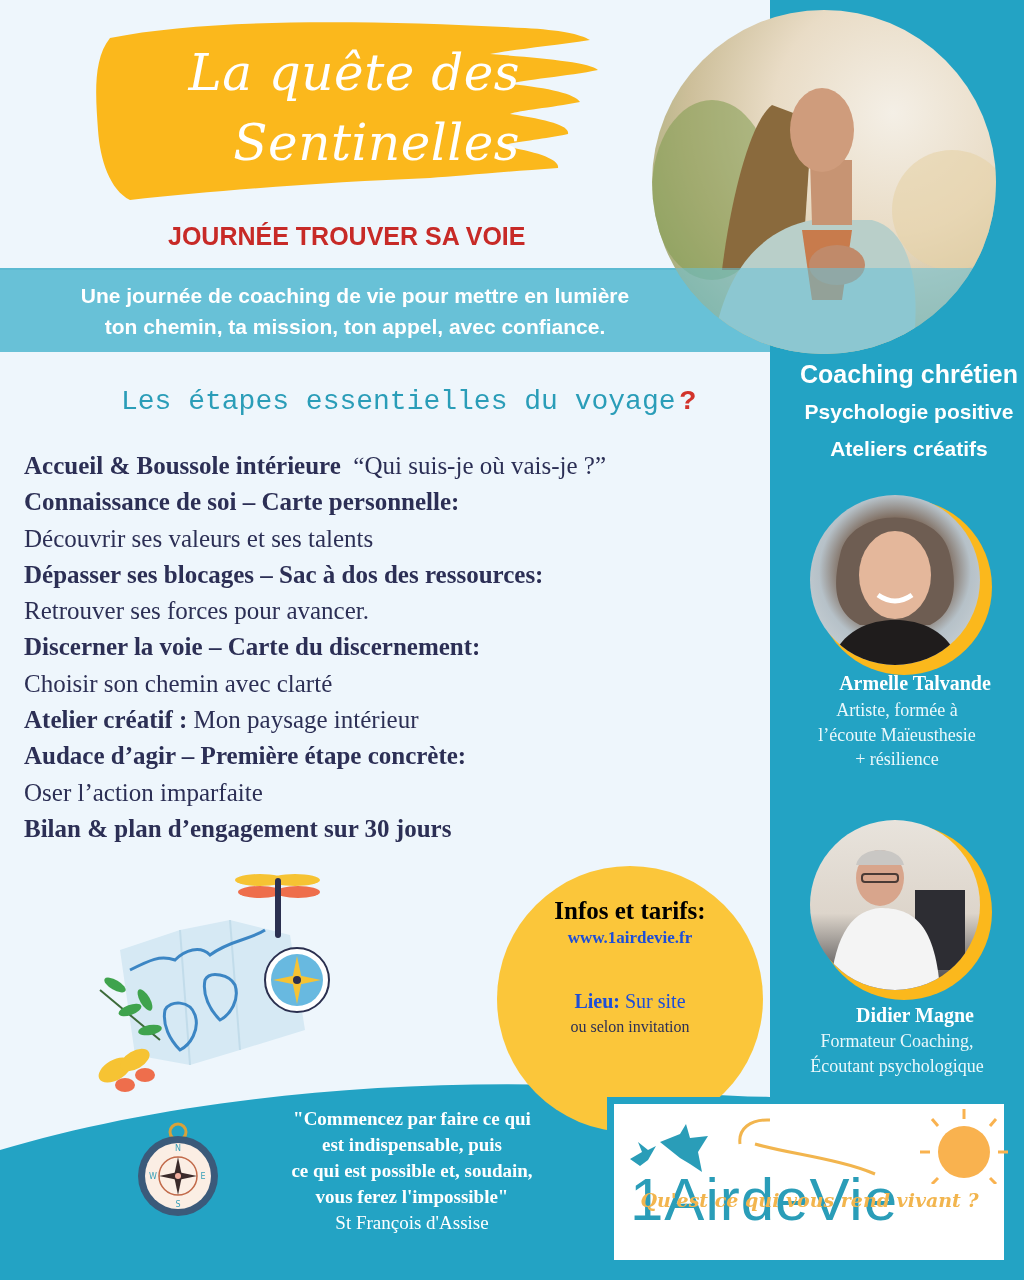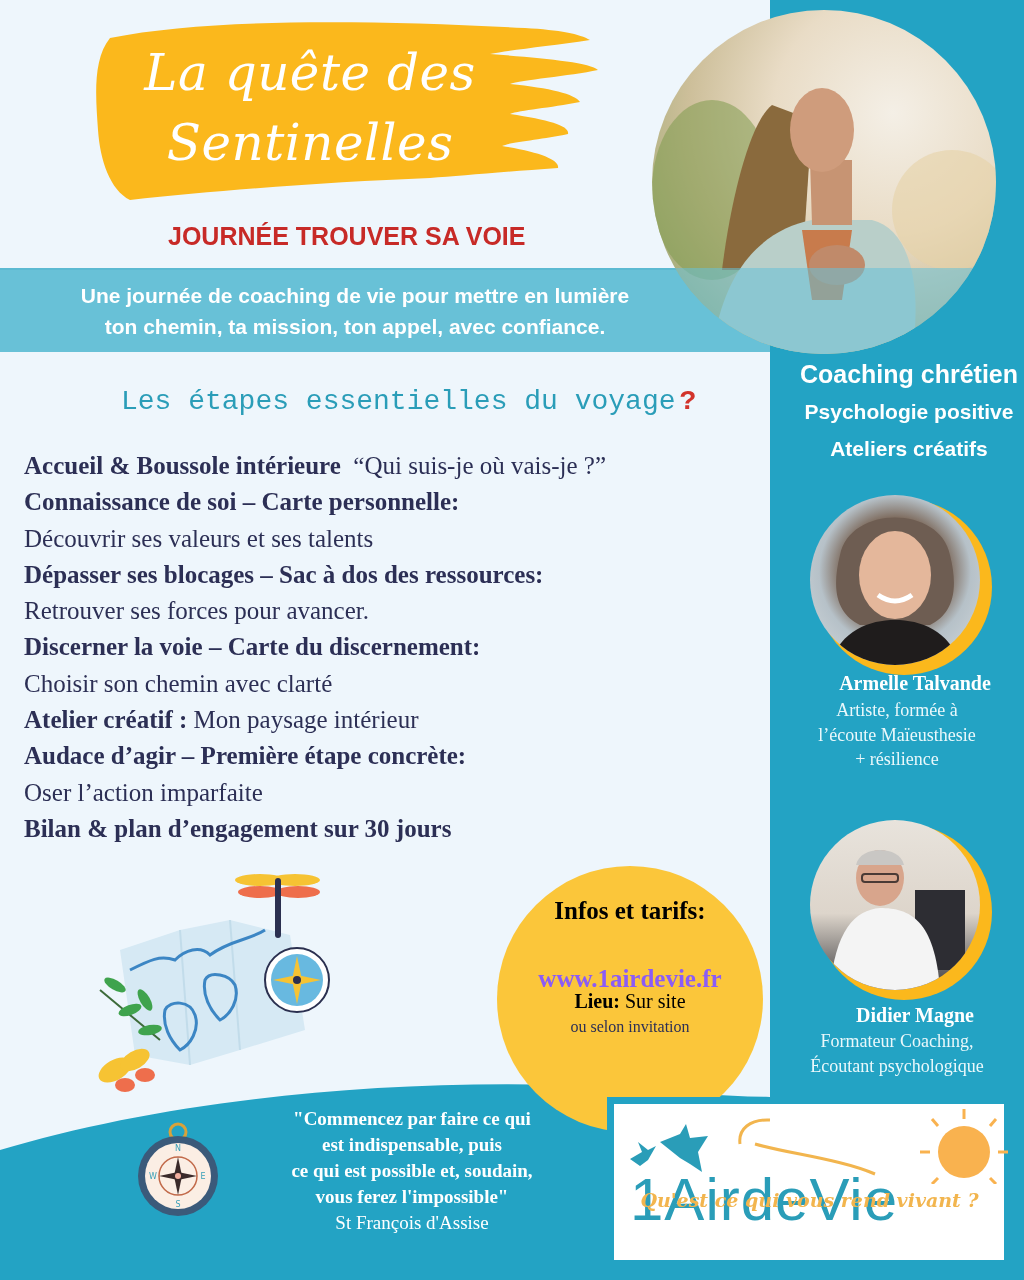--- a/index.html
+++ b/index.html
@@ -14,21 +14,21 @@
   
   .right-col {
     left: 770px; top: 0; width: 254px; height: 1097px;
     background: #23a3c4;
   }
 
   
   .brush { left: 70px; top: 10px; width: 530px; height: 200px; }
   .title-script {
     left: 100px; top: 38px; width: 420px;
-    text-align: center;
+    text-align: right;
     color: #ffffff;
     font-family: "DejaVu Serif", serif;
     font-style: italic;
     font-size: 50px;
     line-height: 70px;
     letter-spacing: 0.5px;
   }
   .subtitle-red {
     left: 168px; top: 222px;
     color: #c72a27;
@@ -259,22 +259,22 @@
     <ellipse cx="55" cy="215" rx="10" ry="7" fill="#ee6e4c"></ellipse>
   </g>
 </svg>
 
 <svg class="abs wave" viewBox="0 0 1024 205" preserveAspectRatio="none">
   <path d="M0 75 C 150 30, 350 5, 560 10 C 620 12, 680 20, 770 22 L 1024 22 L 1024 205 L 0 205 Z" fill="#23a3c4"></path>
 </svg>
 
 <div class="abs info-circle"></div>
 <div class="abs info-text" style="top:897px;font-size:25px;font-weight:bold;color:#000000;">Infos et tarifs:</div>
-<div class="abs info-text" style="top:965px;font-size:25px;font-weight:bold;color:#8b5cf6;">www.1airdevie.fr</div>
-<div class="abs info-text" style="top:990px;font-size:20px;color:#000000;">
+<div class="abs info-text" style="top:928px;font-size:17px;font-weight:bold;color:#1d4ed8;">www.1airdevie.fr</div>
+<div class="abs info-text" style="top:990px;font-size:20px;color:#1d4ed8;">
   <b>Lieu:</b> <span>Sur site</span>
 </div>
 <div class="abs info-text" style="top:1018px;font-size:16px;color:#2c2f55;">ou selon invitation</div>
 
 <div class="abs portrait-wrap" style="left:810px;top:495px;">
   <div class="portrait-ring"></div>
   <div class="portrait" style="background: radial-gradient(circle at 50% 45%, #e9c1a5 0%, #dcb096 28%, #7d6a5c 42%, #b6c1c8 60%, #d8dde0 100%);">
     <svg width="170" height="170" viewBox="0 0 170 170">
       <path d="M30 60 C 40 10, 130 10, 140 60 C 150 100, 140 120, 120 130 L 50 130 C 30 120, 20 100, 30 60 Z" fill="#6e5d52"></path>
       <ellipse cx="85" cy="80" rx="36" ry="44" fill="#e4b79b"></ellipse>

